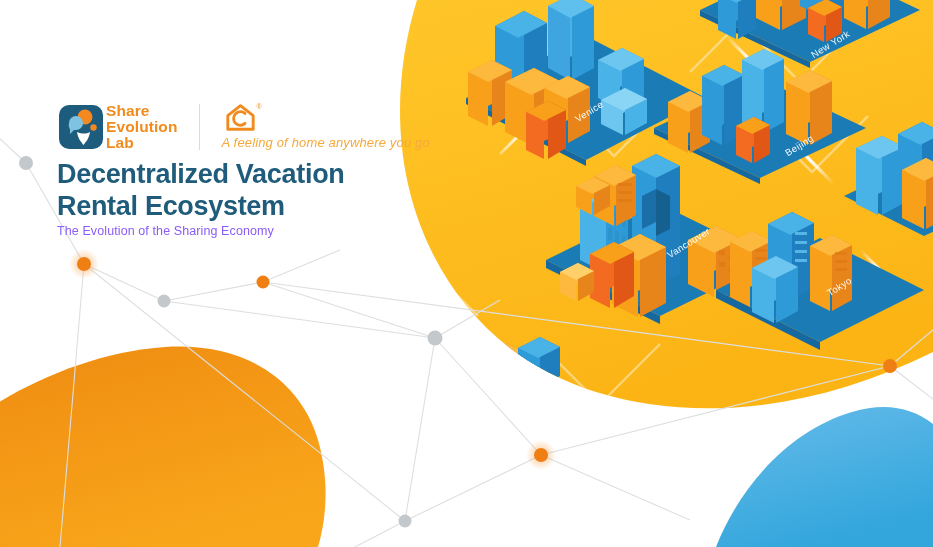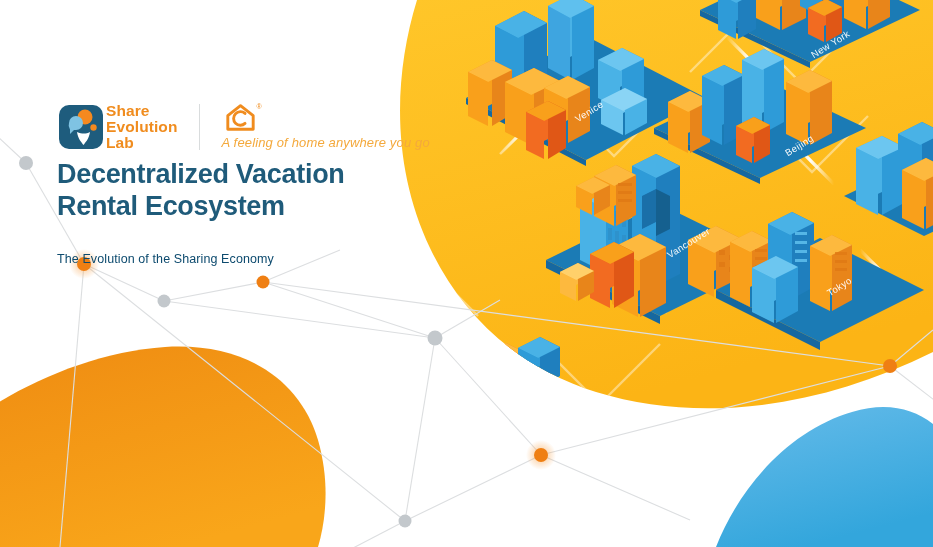--- a/index.html
+++ b/index.html
@@ -35,22 +35,22 @@
     font-size:13px;color:#F4A93C;font-style:italic;
     letter-spacing:.15px;margin-top:3px;
   }
 
   .title{
     font-size:27px;font-weight:bold;color:#1F5B7A;
     line-height:32px;letter-spacing:-.3px;
     white-space:pre-line;
   }
   .subtitle{
-    margin-top:30px;
-    font-size:12.5px;color:#0c4a6e;letter-spacing:.1px;
+    margin-top:2px;
+    font-size:12.5px;color:#8b5cf6;letter-spacing:.1px;
   }
 
   
   .city-label{
     position:absolute;color:#FFFFFF;font-size:9.5px;
     letter-spacing:.4px;white-space:nowrap;z-index:25;opacity:.95;
   }
 </style>
 </head>
 <body>

